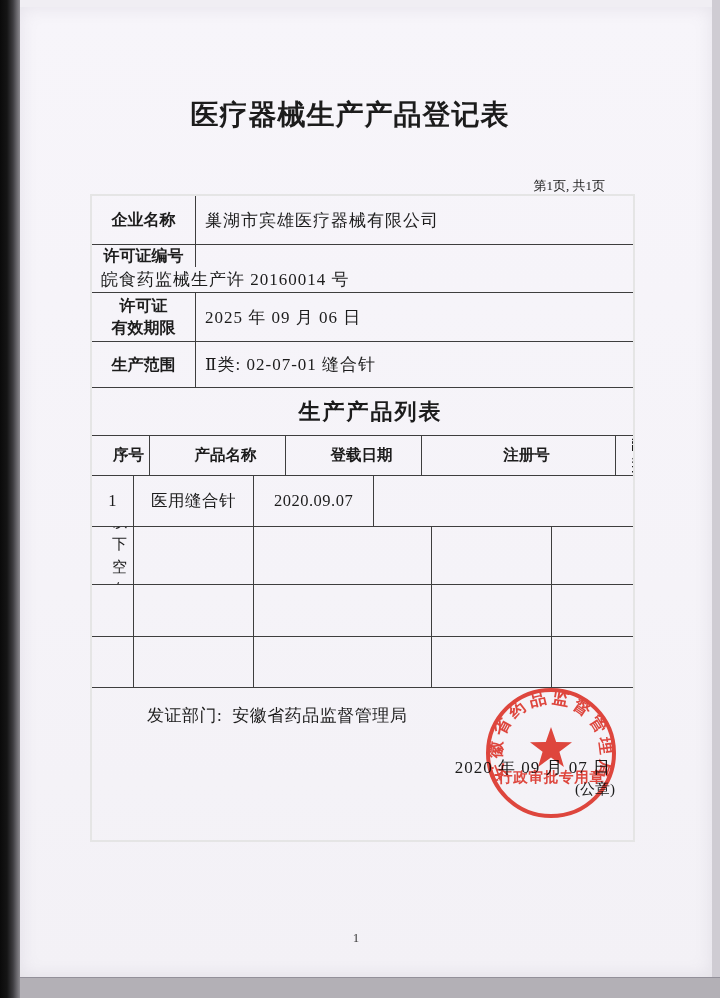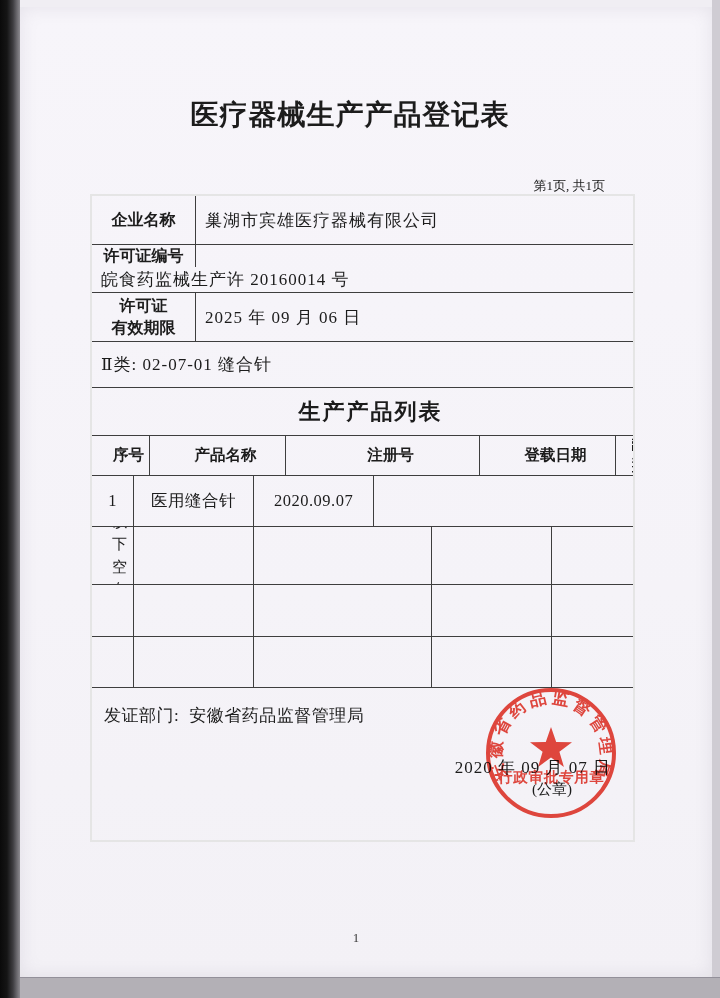--- a/index.html
+++ b/index.html
@@ -34,21 +34,21 @@
   .doc-table{position:absolute;left:90px;top:194px;width:545px;height:648px;z-index:3;
     border:2px solid #e5e5e5;display:flex;flex-direction:column;}
   .row{display:flex;border-bottom:1.5px solid #3e3e3e;}
   .row:last-child{border-bottom:none;}
   .cell{border-right:1.5px solid #3e3e3e;display:flex;align-items:center;overflow:hidden;}
   .cell:last-child{border-right:none;}
   .label-cell{width:104px;justify-content:center;text-align:center;
     font-weight:bold;font-size:16px;line-height:1.35;white-space:pre-line;}
   .value-cell{flex:1;padding-left:9px;font-size:17px;letter-spacing:1px;}
   .h49{height:49px;} .h48{height:48px;flex-direction:column;} .h46{height:46px;} .h40{height:40px;}
-  .h51{height:51px;} .h58{height:58px;} .h52{height:52px;} .h152{height:152px;}
+  .h51{height:51px;} .h58{height:58px;} .h52{height:52px;} .h152{height:152px;margin-left:43px;}
   .section-cell{flex:1;justify-content:center;font-size:22px;font-weight:bold;letter-spacing:2px;margin-left:16px;}
   .c1{width:42px;} .c2{width:120px;} .c3{width:178px;} .c4{width:120px;} .c5{flex:1;}
   .head-cell{justify-content:center;text-align:center;font-weight:bold;font-size:15.5px;margin-left:16px;}
   .data-cell{justify-content:center;text-align:center;font-size:16.5px;letter-spacing:.5px;}
   .note-cell{justify-content:flex-start;text-align:left;padding-left:20px;
     font-size:15px;line-height:1.5;white-space:pre-line;}
 
   
   .footer-cell{position:relative;flex:1;display:block;}
   .issuer-line{position:absolute;left:12px;top:16px;font-size:17px;letter-spacing:.5px;}
@@ -82,32 +82,33 @@
     <div class="row h48">
       <div class="cell label-cell">许可证编号</div>
       <div class="cell value-cell">皖食药监械生产许 20160014 号</div>
     </div>
     <div class="row h49">
       <div class="cell label-cell">许可证
 有效期限</div>
       <div class="cell value-cell">2025 年 09 月 06 日</div>
     </div>
     <div class="row h46">
+      <div class="cell label-cell">生产范围</div>
       <div class="cell value-cell">Ⅱ类: 02-07-01 缝合针</div>
     </div>
 
     <div class="row h48">
       <div class="cell section-cell">生产产品列表</div>
     </div>
 
     <div class="row h40">
       <div class="cell head-cell c1">序号</div>
       <div class="cell head-cell c2">产品名称</div>
+      <div class="cell head-cell c4">登载日期</div>
       <div class="cell head-cell c3">注册号</div>
-      <div class="cell head-cell c4">登载日期</div>
       <div class="cell head-cell c5">备注</div>
     </div>
 
     <div class="row h51">
       <div class="cell data-cell c1">1</div>
       <div class="cell data-cell c2">医用缝合针</div>
       <div class="cell data-cell c4">2020.09.07</div>
       <div class="cell data-cell c5"></div>
     </div>
 

